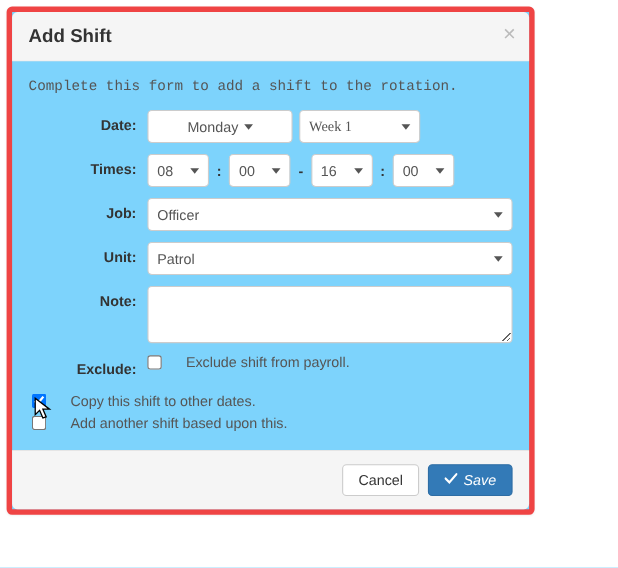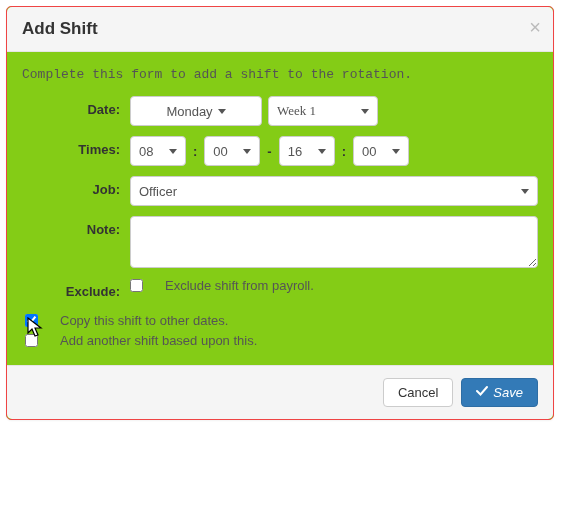--- a/index.html
+++ b/index.html
@@ -4,24 +4,24 @@
 <style>
   * { box-sizing: border-box; margin: 0; padding: 0; }
   body {
     font-family: "Helvetica Neue", Helvetica, Arial, sans-serif;
     font-size: 13px;
     color: #333;
     background: #fff;
     padding: 6px;
   }
   .modal {
-    border: 1px solid #ef4444;
+    border: 5px solid #ef4444;
     border-radius: 5px;
-    width: 548px;
-    background: #84cc16;
+    width: 480px;
+    background: #7dd3fc;
     box-shadow: 0 1px 2px rgba(0,0,0,0.05);
   }
   .modal-header {
     background: #f5f5f5;
     border-bottom: 1px solid #e5e5e5;
     border-radius: 5px 5px 0 0;
     padding: 12px 15px;
     position: relative;
   }
   .modal-header h3 {
@@ -229,20 +229,29 @@
     <div class="form-row">
       <div class="form-label">Job:</div>
       <div class="form-control">
         <div class="select">
           <span>Officer</span>
           <span class="caret"></span>
         </div>
       </div>
     </div>
 
+    <div class="form-row">
+      <div class="form-label">Unit:</div>
+      <div class="form-control">
+        <div class="select">
+          <span>Patrol</span>
+          <span class="caret"></span>
+        </div>
+      </div>
+    </div>
 
     <div class="form-row">
       <div class="form-label">
         <span>Note:</span>
       </div>
       <div class="form-control">
         <textarea class="note" style=""></textarea>
       </div>
     </div>
 

